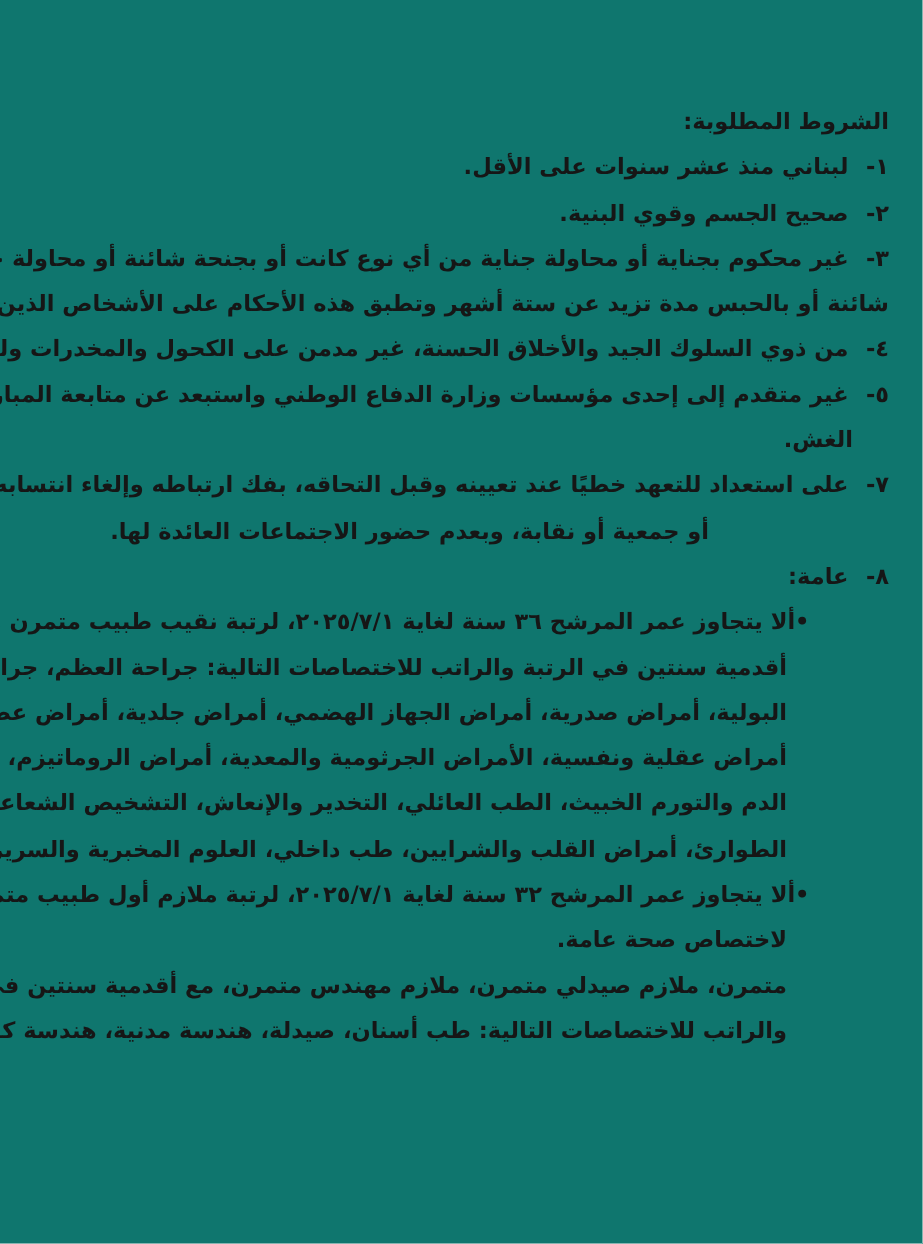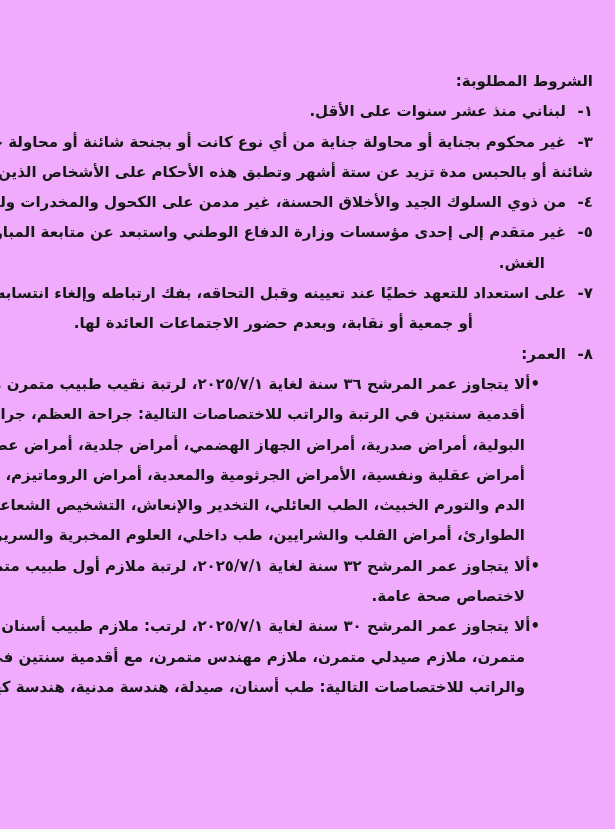--- a/index.html
+++ b/index.html
@@ -1,20 +1,20 @@
 <!DOCTYPE html>
 <html lang="ar" dir="rtl"><head>
 <meta charset="utf-8">
 <style>
   html,body{margin:0;padding:0;background:#e8e8e8;}
   .page{
     position:relative;
     width:615px;height:829px;
     margin:0 auto;
-    background:#f0abfc;
+    background:#0f766e;
     overflow:hidden;
     direction:rtl;
     font-family:"DejaVu Sans", sans-serif;
     font-weight:700;
     font-size:15px;
     color:#161616;
     box-sizing:border-box;
     padding:66px 22px 0 36px;
   }
   .line{
@@ -32,56 +32,56 @@
   
   .num{
     display:inline-block;
     width:27px;
     text-align:right;
   }
   
   .b1{ margin-right:53px; padding-left:36px; }  
   .bc{ margin-right:68px; padding-left:36px; }  
   .c3{ margin-right:0; }                        
-  .c5{ margin-right:48px; }                     
+  .c5{ margin-right:24px; }                     
   .c7{ margin-right:120px; }                     
   .title{ text-align:right; }
   .bullet-marker{ display:inline; }
 </style>
 </head>
 <body>
 
 <div class="page">
 
   <div class="line title"><span>الشروط المطلوبة:</span></div>
 
   <div class="line"><span class="num">١-</span><span>لبناني منذ عشر سنوات على الأقل.</span></div>
 
+  <div class="line"><span class="num">٢-</span><span>صحيح الجسم وقوي البنية.</span></div>
 
   <div class="line j"><span class="num">٣-</span><span>غير محكوم بجناية أو محاولة جناية من أي نوع كانت أو بجنحة شائنة أو محاولة جنحة</span></div>
   <div class="line j c3"><span>شائنة أو بالحبس مدة تزيد عن ستة أشهر وتطبق هذه الأحكام على الأشخاص الذين أُعيد</span></div>
 
   <div class="line j"><span class="num">٤-</span><span>من ذوي السلوك الجيد والأخلاق الحسنة، غير مدمن على الكحول والمخدرات ولعب الميسر.</span></div>
 
   <div class="line j"><span class="num">٥-</span><span>غير متقدم إلى إحدى مؤسسات وزارة الدفاع الوطني واستبعد عن متابعة المباراة بسبب</span></div>
   <div class="line c5"><span>الغش.</span></div>
 
 
   <div class="line j"><span class="num">٧-</span><span>على استعداد للتعهد خطيًا عند تعيينه وقبل التحاقه، بفك ارتباطه وإلغاء انتسابه لأي حزب</span></div>
   <div class="line c7"><span>أو جمعية أو نقابة، وبعدم حضور الاجتماعات العائدة لها.</span></div>
 
-  <div class="line"><span class="num">٨-</span><span>العمر:</span></div>
+  <div class="line"><span class="num">٨-</span><span>عامة:</span></div>
 
   <div class="line j b1"><span class="bullet-marker">•</span><span>ألا يتجاوز عمر المرشح ٣٦ سنة لغاية ٢٠٢٥/٧/١، لرتبة نقيب طبيب متمرن مع</span></div>
   <div class="line j bc"><span>أقدمية سنتين في الرتبة والراتب للاختصاصات التالية: جراحة العظم، جراحة المسالك</span></div>
   <div class="line j bc"><span>البولية، أمراض صدرية، أمراض الجهاز الهضمي، أمراض جلدية، أمراض عصبية،</span></div>
   <div class="line j bc"><span>أمراض عقلية ونفسية، الأمراض الجرثومية والمعدية، أمراض الروماتيزم، أمراض</span></div>
   <div class="line j bc"><span>الدم والتورم الخبيث، الطب العائلي، التخدير والإنعاش، التشخيص الشعاعي، طب</span></div>
   <div class="line j bc"><span>الطوارئ، أمراض القلب والشرايين، طب داخلي، العلوم المخبرية والسريرية، أنف أذن</span></div>
 
   <div class="line j b1"><span class="bullet-marker">•</span><span>ألا يتجاوز عمر المرشح ٣٢ سنة لغاية ٢٠٢٥/٧/١، لرتبة ملازم أول طبيب متمرن</span></div>
   <div class="line bc"><span>لاختصاص صحة عامة.</span></div>
 
-  <div class="line j b1"><span class="bullet-marker">•</span><span>ألا يتجاوز عمر المرشح ٣٠ سنة لغاية ٢٠٢٥/٧/١، لرتب: ملازم طبيب أسنان</span></div>
   <div class="line j bc"><span>متمرن، ملازم صيدلي متمرن، ملازم مهندس متمرن، مع أقدمية سنتين في الرتبة</span></div>
   <div class="line j bc"><span>والراتب للاختصاصات التالية: طب أسنان، صيدلة، هندسة مدنية، هندسة كهرباء</span></div>
 
 </div>
 
 </body></html>

